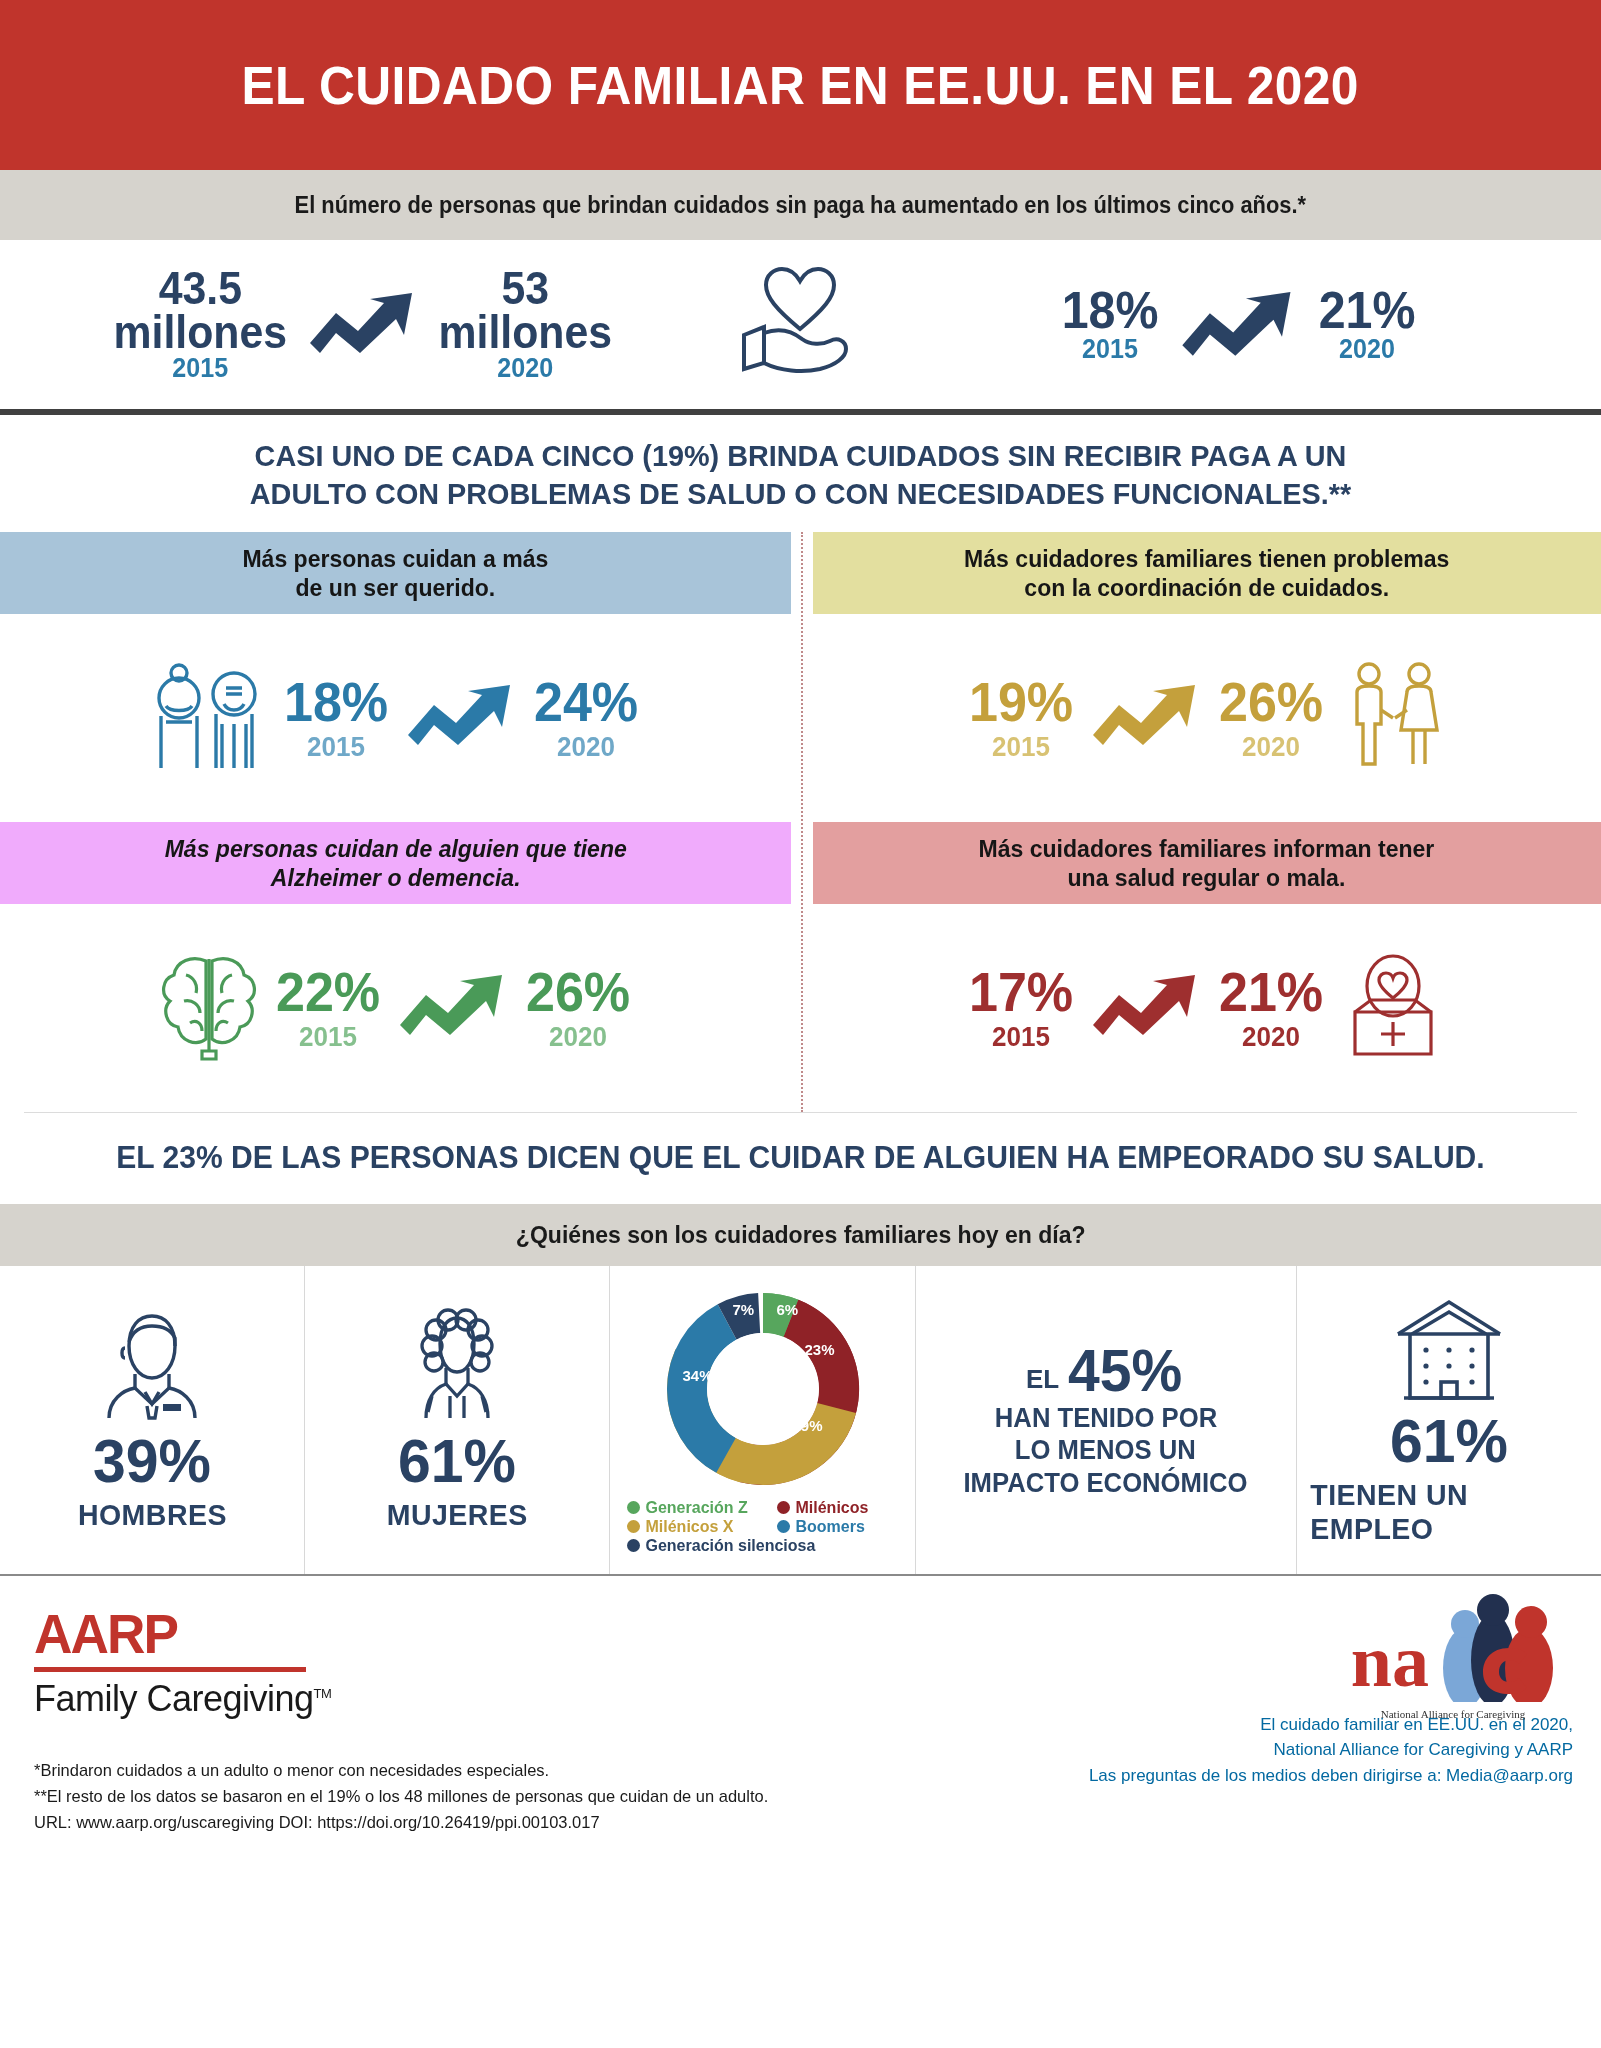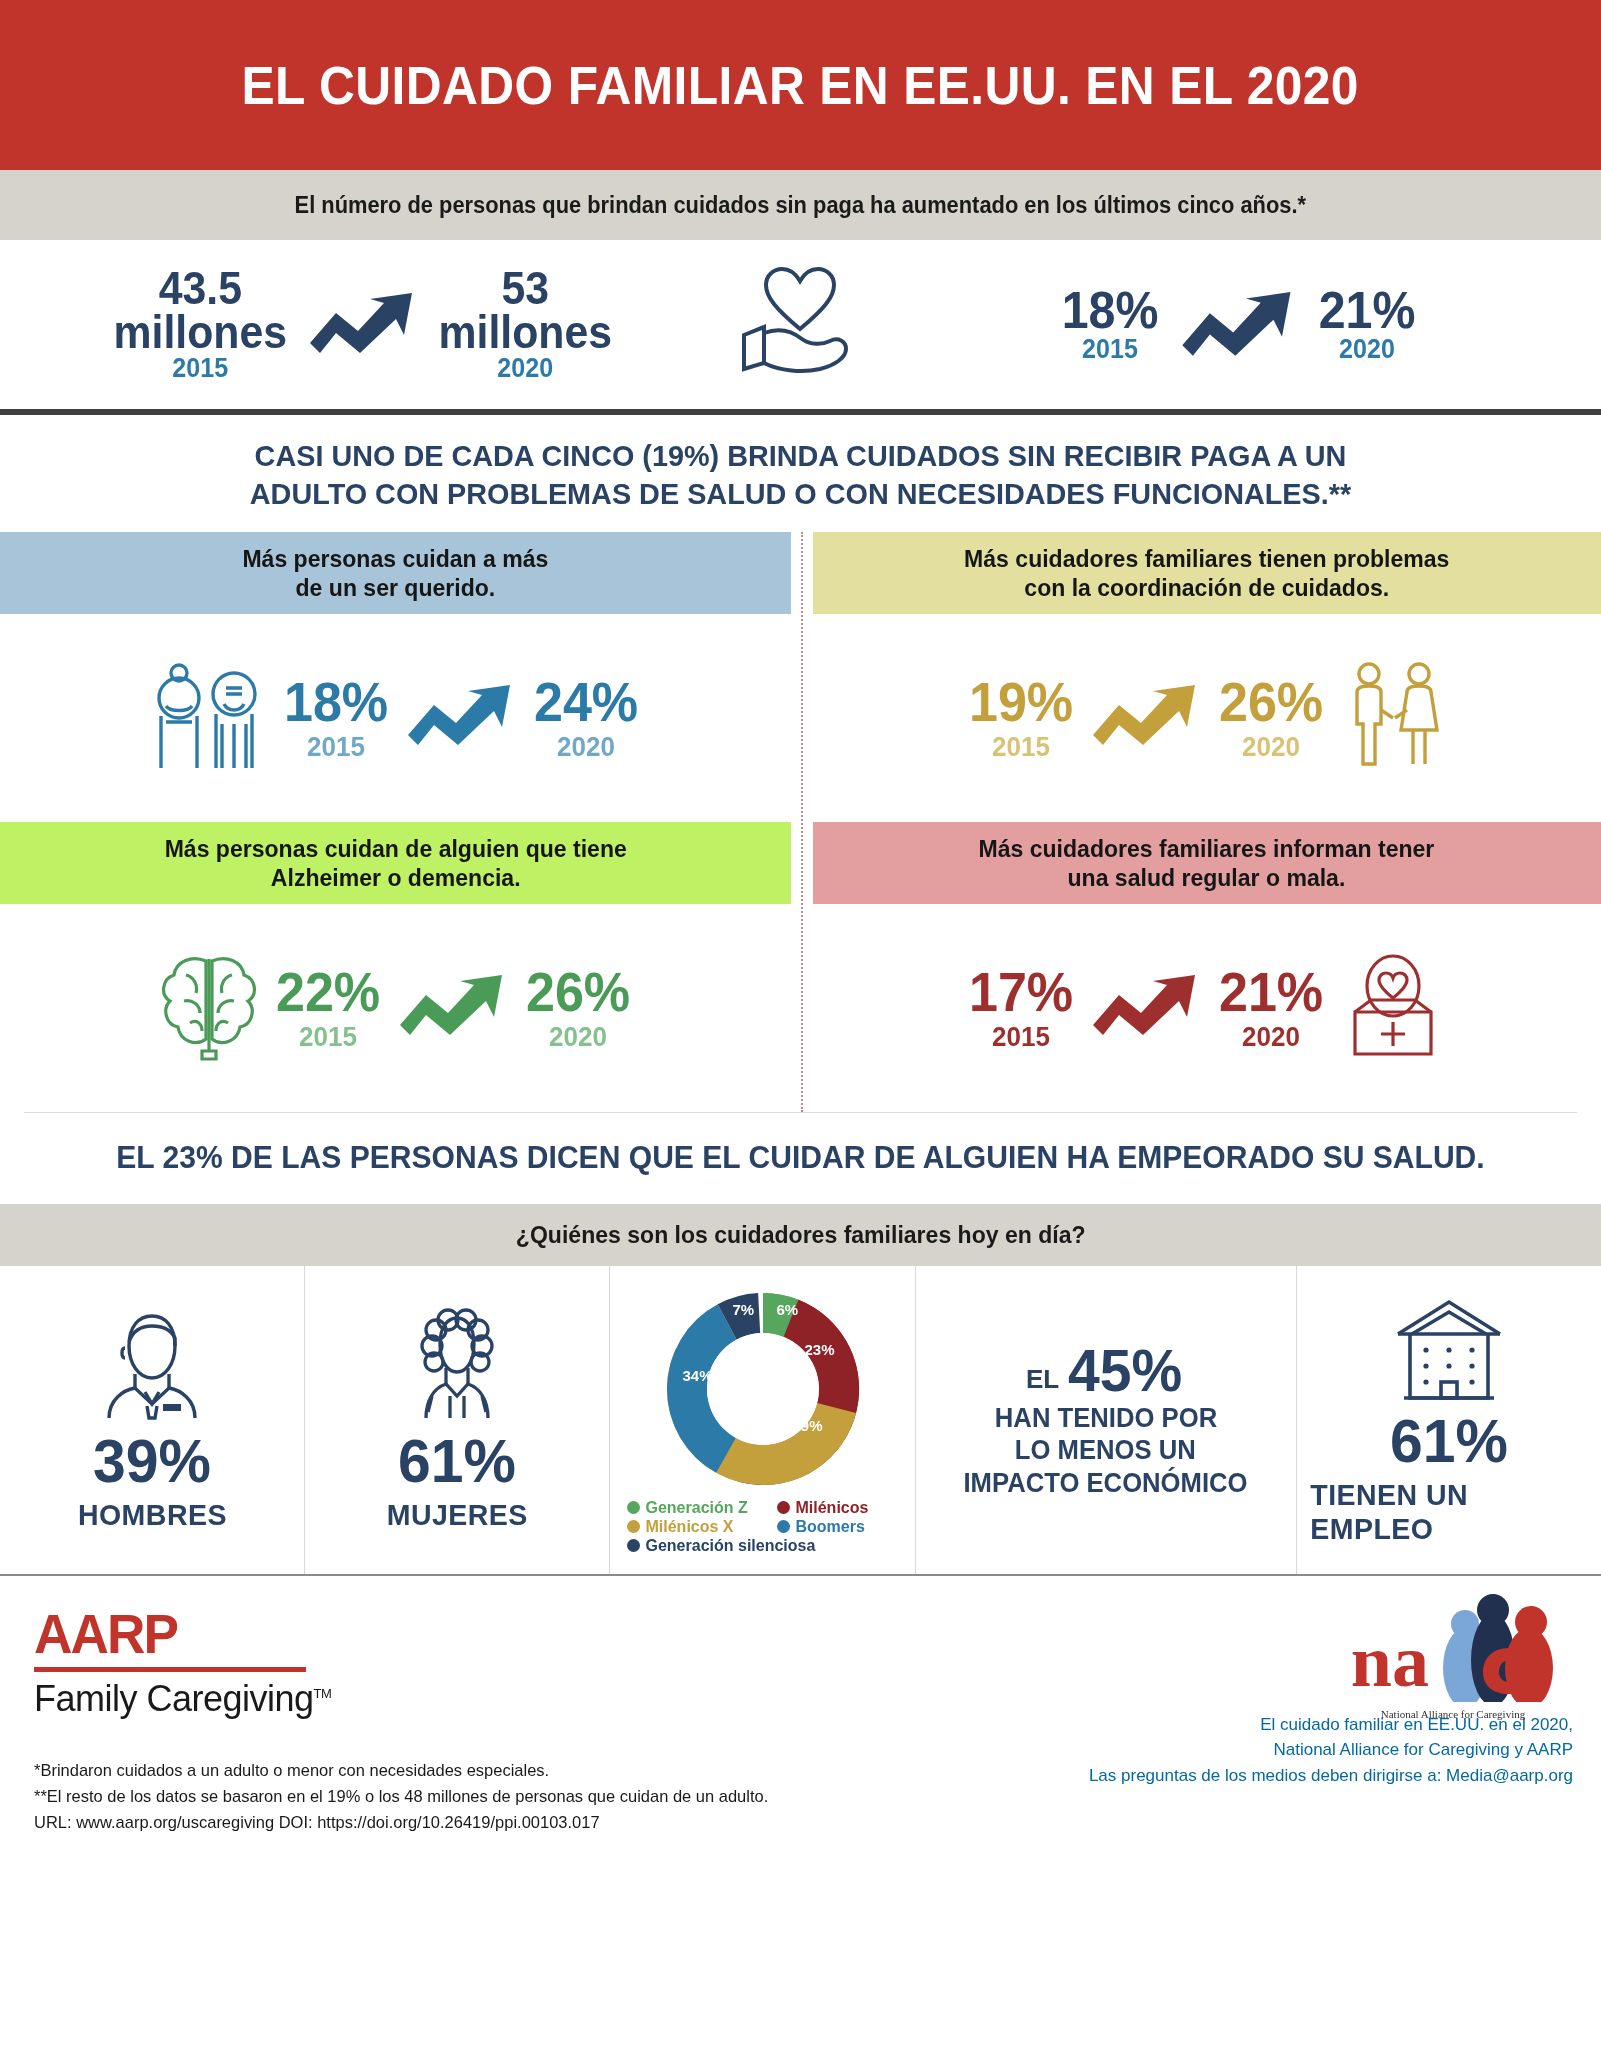--- a/index.html
+++ b/index.html
@@ -347,21 +347,21 @@
               </g>
             </svg>
           </span>
         </div>
       </div>
     </div>
 
     <div class="quad-row">
 
       <div class="quad left">
-        <div class="q-head" style="background:#bef264;">
+        <div class="q-head" style="background:#f0abfc;font-style:italic;">
           <span>
             <span>Más personas cuidan de alguien que tiene</span><br>
             <span>Alzheimer o demencia.</span>
           </span>
         </div>
         <div class="q-body">
           <span>
             <svg width="106" height="110" viewBox="0 0 106 110" aria-hidden="true">
               <g fill="none" stroke="#4a9a58" stroke-width="3.2">
                 <path d="M50 10 C36 4 20 10 18 24 C6 28 4 44 14 50 C6 58 10 74 22 76 C24 90 40 96 50 88 Z"></path>

